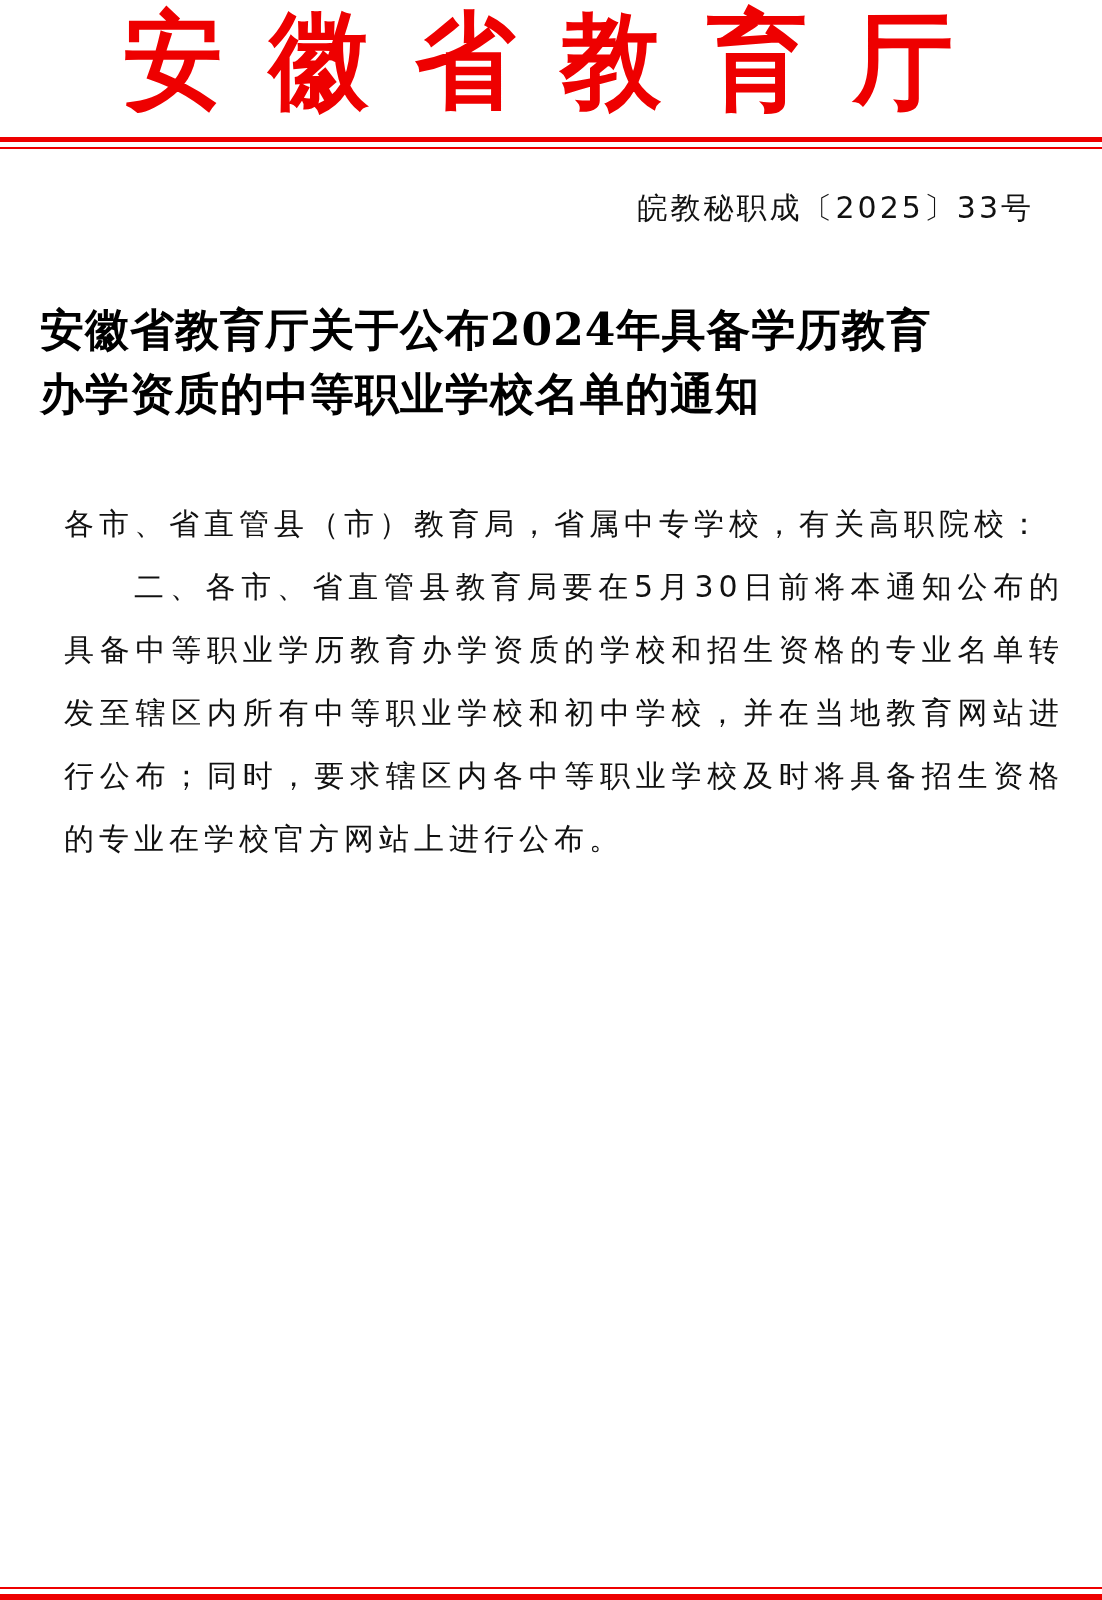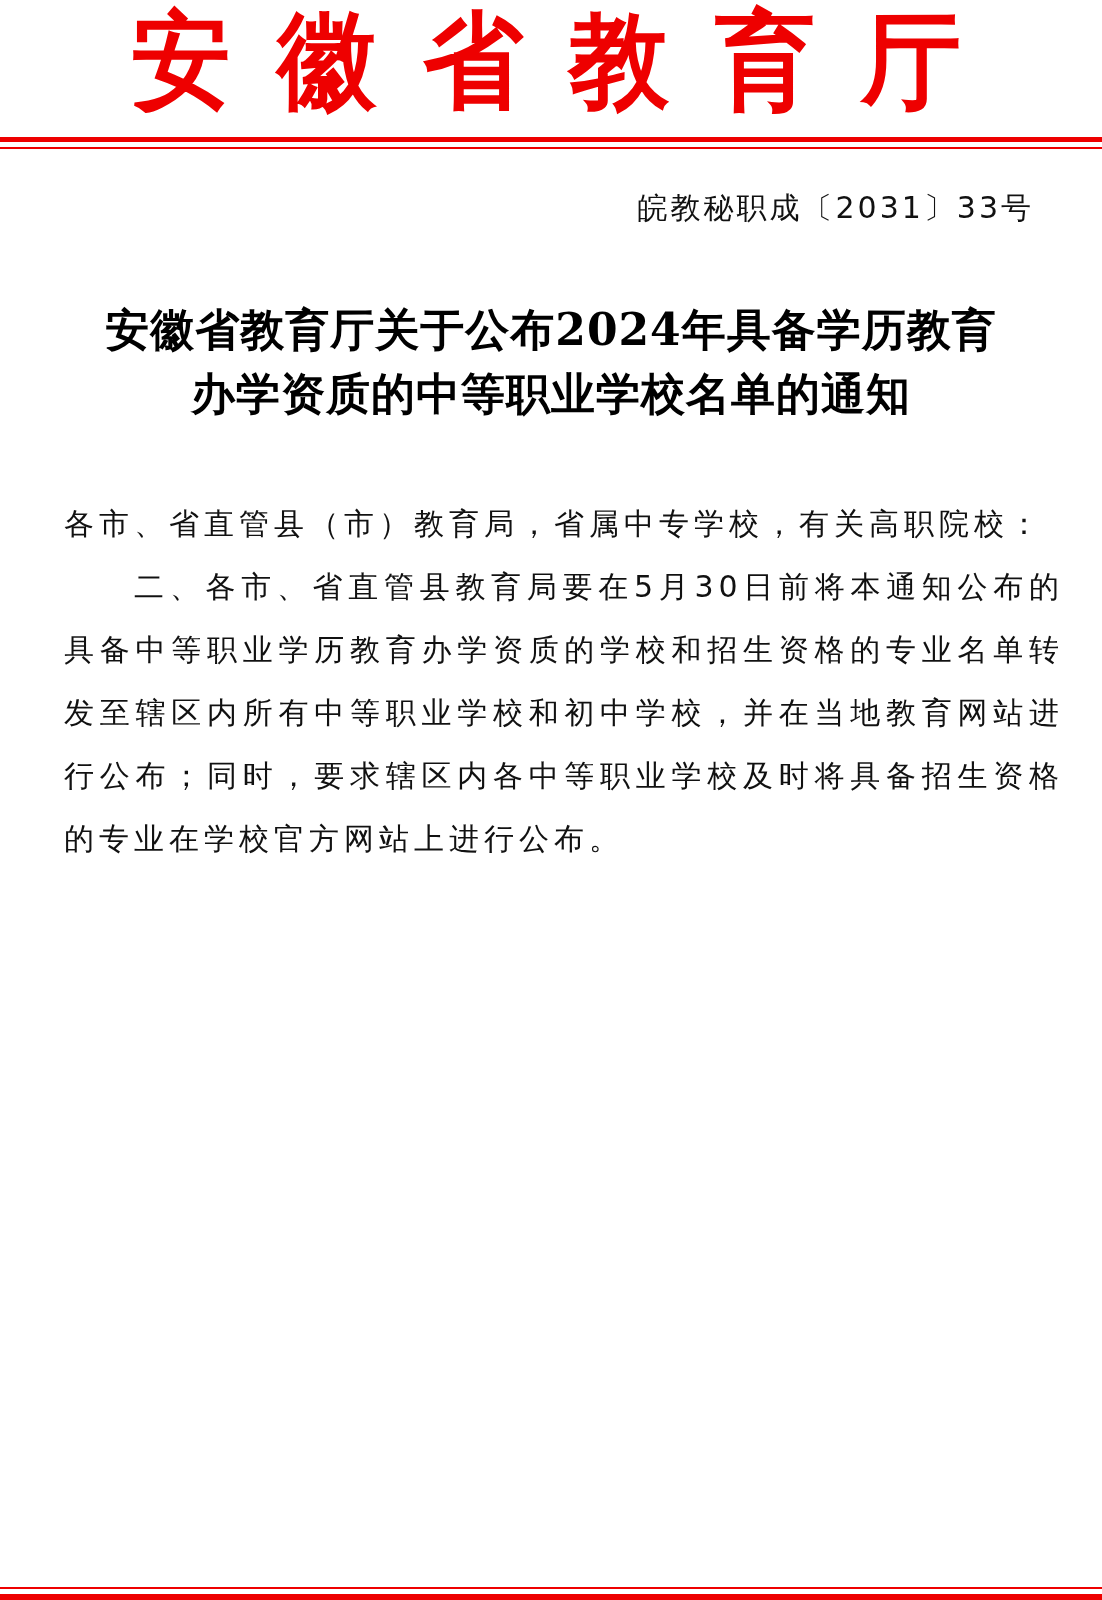--- a/index.html
+++ b/index.html
@@ -1,59 +1,59 @@
 <!DOCTYPE html>
 <html><head>
 <meta charset="utf-8">
 <style>
   html, body { margin: 0; padding: 0; background: #ffffff; }
   body { width: 1102px; height: 1600px; position: relative; overflow: hidden; }
   .masthead {
-    position: absolute; left: 8px; top: 0; width: 1076px; height: 120px;
+    position: absolute; left: 0; top: 0; width: 1076px; height: 120px;
     display: flex; justify-content: center; align-items: center;
   }
   .masthead-title {
     color: #ee0000; font-family: "DejaVu Serif", "Liberation Serif", serif;
     font-size: 100px; font-weight: bold; letter-spacing: 46px;
     line-height: 120px; margin-left: 46px; transform: scaleY(1.05);
   }
   .rule { position: absolute; left: 0; width: 1102px; background: #ee0000; }
   .rule-top-thick { top: 137px; height: 5px; }
   .rule-top-thin { top: 147px; height: 2px; }
   .rule-bot-thin { top: 1587px; height: 2px; }
   .rule-bot-thick { top: 1594px; height: 6px; }
   .docno {
     position: absolute; right: 68px; top: 188px;
     font-family: "DejaVu Sans", "Liberation Sans", sans-serif;
     font-size: 30px; color: #111; letter-spacing: 3px;
   }
   .doc-title {
     position: absolute; left: 40px; width: 1022px; top: 298px;
-    text-align: center; font-family: "DejaVu Serif", "Liberation Serif", serif;
+    text-align: left; font-family: "DejaVu Serif", "Liberation Serif", serif;
     font-weight: bold; font-size: 44px; line-height: 64px; color: #000;
     letter-spacing: 1px;
   }
   .body-text {
     position: absolute; left: 64px; width: 1000px; top: 492px;
     font-family: "DejaVu Sans", "Liberation Sans", sans-serif;
     font-size: 30px; line-height: 63px; color: #111; letter-spacing: 5px;
   }
   .body-text p { margin: 0; text-align: justify; }
   .indent { text-indent: 70px; }
 </style>
 </head>
 <body>
 
 <div class="masthead">
   <div class="masthead-title">安徽省教育厅</div>
 </div>
 <div class="rule rule-top-thick"></div>
 <div class="rule rule-top-thin"></div>
 
-<div class="docno">皖教秘职成〔2031〕33号</div>
+<div class="docno">皖教秘职成〔2025〕33号</div>
 
 <div class="doc-title">
   <div>安徽省教育厅关于公布2024年具备学历教育</div>
   <div>办学资质的中等职业学校名单的通知</div>
 </div>
 
 <div class="body-text">
   <p>各市、省直管县（市）教育局，省属中专学校，有关高职院校：</p>
   <p class="indent">二、各市、省直管县教育局要在5月30日前将本通知公布的具备中等职业学历教育办学资质的学校和招生资格的专业名单转发至辖区内所有中等职业学校和初中学校，并在当地教育网站进行公布；同时，要求辖区内各中等职业学校及时将具备招生资格的专业在学校官方网站上进行公布。</p>
 </div>

